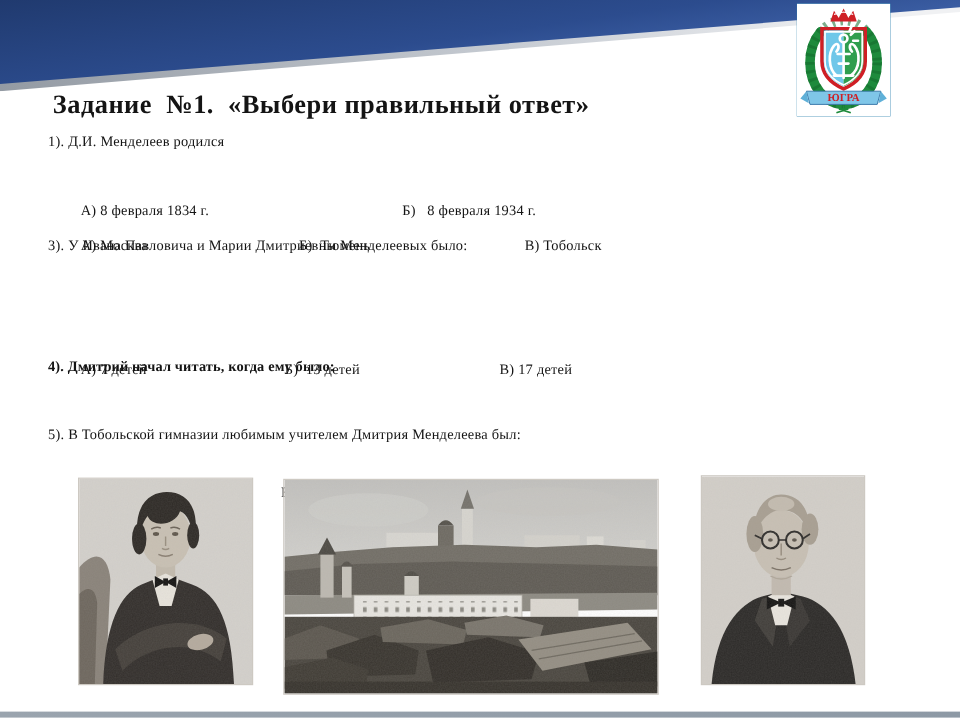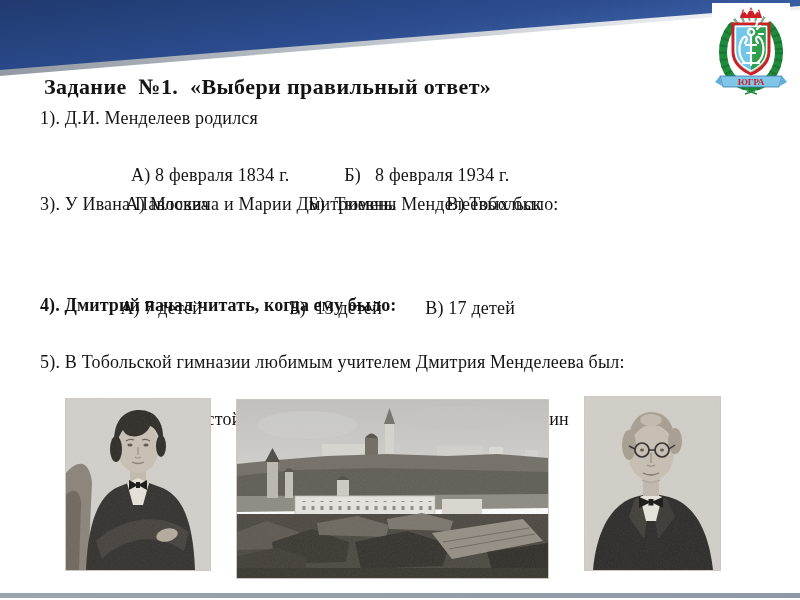--- a/index.html
+++ b/index.html
@@ -8,32 +8,32 @@
 
   
   .header-shadow{position:absolute;top:0;left:0;width:800px;height:80px;
     background:linear-gradient(to right, var(--shadow_gray,#939aa3) 0%, #c8cdd4 55%, #f0f1f3 90%);
     clip-path:polygon(0 0,100% 0,100% 10px,0 76px);}
   .header-blue{position:absolute;top:0;left:0;width:800px;height:76px;
     background:linear-gradient(172deg, var(--header_top,#203a6f) 0%, #2c4c8e 45%, var(--header_bottom,#4a6fb8) 82%, #8099d0 100%);
     clip-path:polygon(0 0,100% 0,100% 6px,0 70px);}
 
   
-  .emblem-box{position:absolute;left:712px;top:3px;width:78px;height:94px;background:#0369a1;}
+  .emblem-box{position:absolute;left:664px;top:3px;width:78px;height:94px;background:#0369a1;}
 
   
   .title{position:absolute;left:44px;top:74px;margin:0;font-size:22px;font-weight:bold;
          letter-spacing:.4px;white-space:pre;}
 
   
-  .quiz{position:absolute;left:40px;top:104px;width:730px;font-size:18px;letter-spacing:.2px;}
+  .quiz{position:absolute;left:40px;top:104px;width:730px;font-size:12px;letter-spacing:.2px;}
   .line{height:28.5px;line-height:28.5px;white-space:pre;}
   .prompt.bold{font-weight:bold;letter-spacing:.1px;margin-top:44px;}
   .opts{padding-left:8px;}
-  .opt{display:inline-block;white-space:pre;text-align:center;}
+  .opt{display:inline-block;white-space:pre;}
   .opts-1 .opt:nth-child(1){min-width:268px;}
   .opts-2 .opt:nth-child(1){min-width:182px;}
   .opts-2 .opt:nth-child(2){min-width:188px;}
   .opts-3 .opt:nth-child(1){min-width:170px;}
   .opts-3 .opt:nth-child(2){min-width:179px;margin-top:47px;}
   .opts-4 .opt:nth-child(1){min-width:167px;}
   .opts-4 .opt:nth-child(2){min-width:153px;margin-top:48px;}
   .opts-5{padding-left:17px;}
   .opts-5 .opt:nth-child(1){min-width:186px;}
   .opts-5 .opt:nth-child(2){min-width:170px;}

